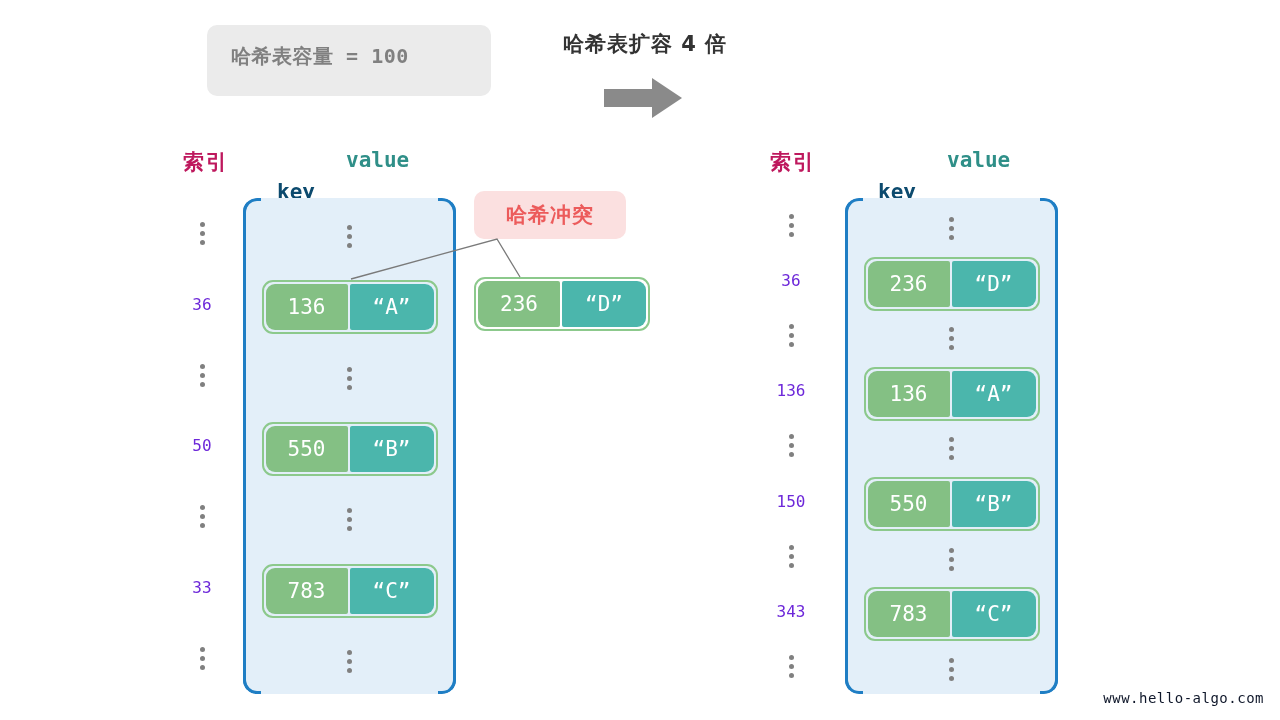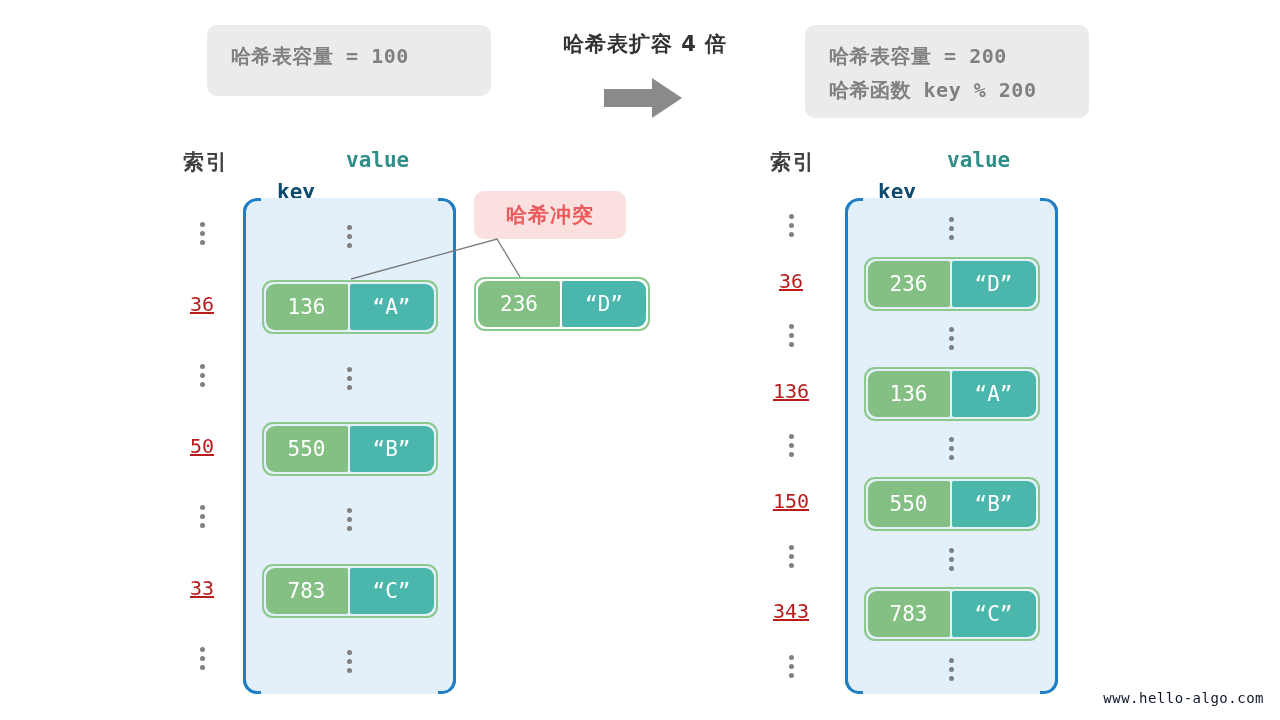--- a/index.html
+++ b/index.html
@@ -67,41 +67,40 @@
 
   
   .col-header {
     position: absolute;
     font-size: 21px;
     font-weight: bold;
     white-space: nowrap;
     font-family: "DejaVu Sans Mono", "Liberation Mono", monospace;
   }
   .hdr-index {
-    color: #404040;
+    color: #be185d;
     font-family: Liberation Serif, serif;
     letter-spacing: 2px;
   }
   .hdr-key   { color: #0c4a6e; margin-top: 32px; }
   .hdr-value { color: #2f8f88; }
 
   
   .index-col {
     position: absolute;
     width: 80px;
     text-align: center;
   }
   .index-cell {
     display: flex;
     align-items: center;
     justify-content: center;
-    font-size: 20px;
-    color: #b91c1c;
+    font-size: 16px;
+    color: #6d28d9;
     font-family: "DejaVu Sans Mono", "Liberation Mono", monospace;
-    text-decoration: underline;
   }
 
   
   .bucket-array {
     position: absolute;
     background: #e3eff9;
     border: 3px solid #1f7ec4;
     border-top-color: transparent;
     border-bottom-color: transparent;
     border-radius: 14px;
@@ -240,30 +239,20 @@
 
 <div class="stage">
 
   <div class="info-box" id="info-left">
     <div class="info-line">
       <span class="cjk">哈希表容量</span>
       <span>=  100</span>
     </div>
   </div>
 
-  <div class="info-box" id="info-right">
-    <div class="info-line">
-      <span class="cjk">哈希表容量</span>
-      <span>=  200</span>
-    </div>
-    <div class="info-line">
-      <span class="cjk">哈希函数</span>
-      <span>key % 200</span>
-    </div>
-  </div>
 
   <div id="center-title">哈希表扩容 4 倍</div>
   <svg id="arrow-icon" viewBox="0 0 78 40">
     <path d="M0 11 H48 V0 L78 20 L48 40 V29 H0 Z" fill="#8a8a8a"></path>
   </svg>
 
   <div class="col-header hdr-index" style="left:170px; top:148px; width:72px; text-align:center;">索引</div>
   <div class="col-header hdr-key" style="left:277px; top:148px;">key</div>
   <div class="col-header hdr-value" style="left:346px; top:148px;">value</div>
 

